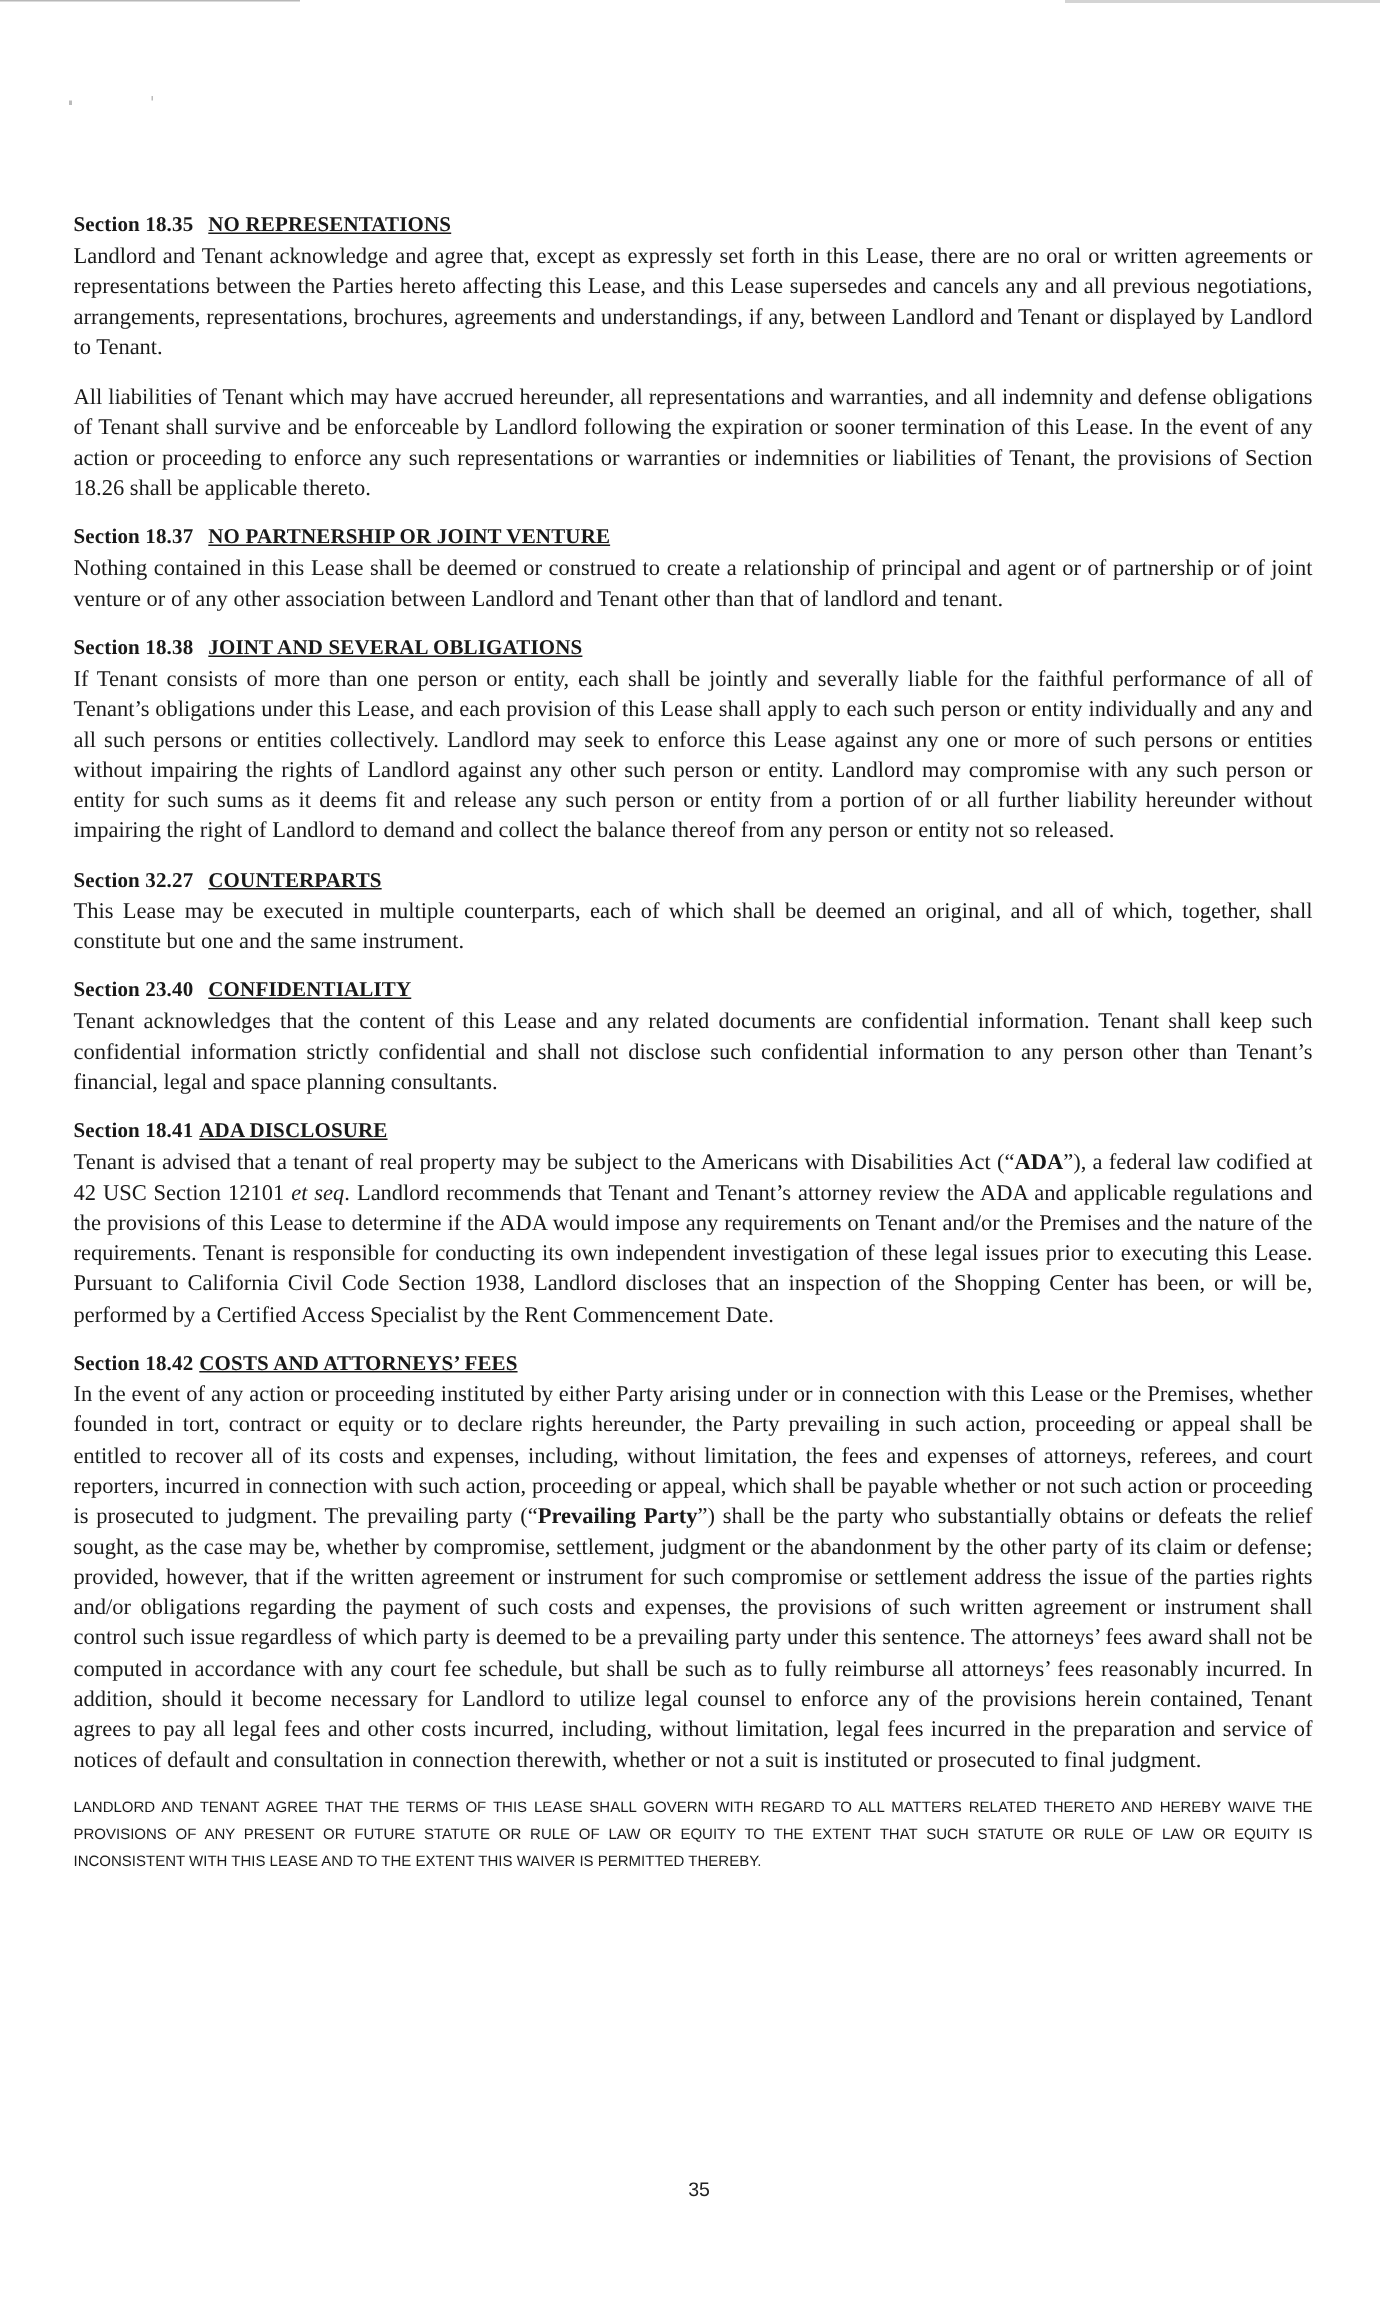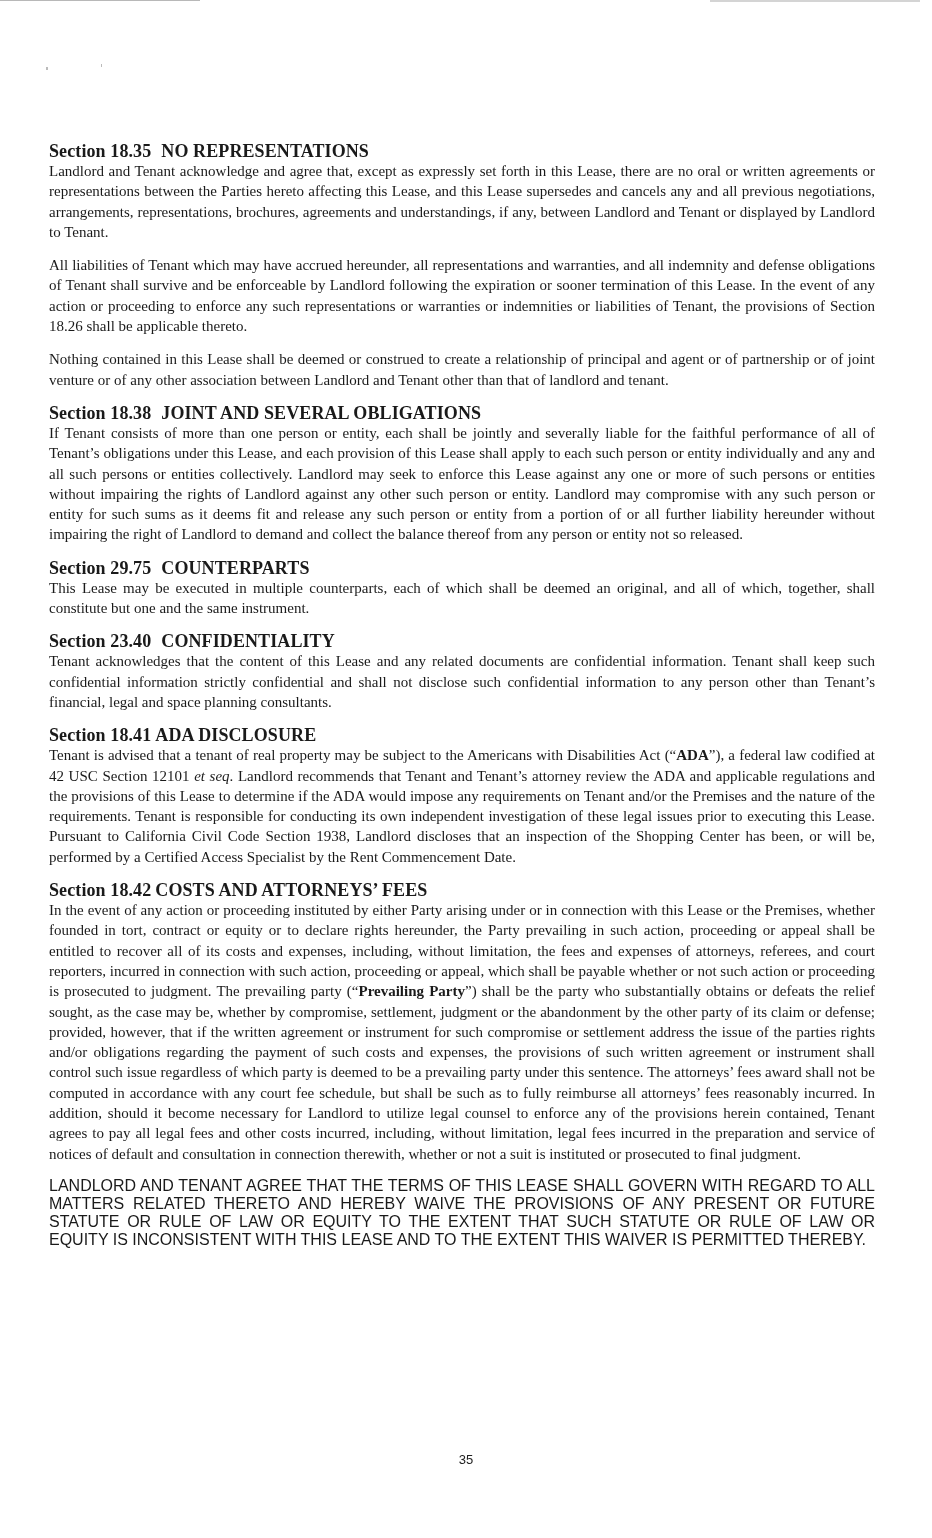--- a/index.html
+++ b/index.html
@@ -12,34 +12,34 @@
       position: absolute; top: 0; left: 0; width: 932px; height: 3px;
     }
     .scan-top .l { position: absolute; top: 0; left: 0; width: 200px; height: 1px; background: #b8b8b8; }
     .scan-top .r { position: absolute; top: 0; right: 12px; width: 210px; height: 2px; background: #d4d4d4; }
     .speck { position: absolute; width: 2px; height: 3px; background: #bbbbbb; }
     .page {
       position: absolute; left: 49px; top: 141px; width: 826px;
     }
     .section { margin: 0 0 13px 0; }
     .section-heading {
-      font-weight: bold; font-size: 18px; line-height: 20px;
-      margin: 0; letter-spacing: 0.1px;
+      font-weight: bold; font-size: 14px; line-height: 20px;
+      margin: 0; letter-spacing: 0.1px; text-decoration: underline;
     }
     .section-heading .num { display: inline-block; }
     .section-heading .gap { display: inline-block; width: 10px; }
     .section-heading .gap.wide { width: 28px; }
     .section-heading .gap.narrow { width: 4px; }
     .section-body {
       font-size: 15px; line-height: 20.3px; text-align: justify;
       margin: 0;
     }
     .section-body.caps {
       font-family: "Liberation Sans", "DejaVu Sans", sans-serif;
-      font-size: 16px; line-height: 18px; letter-spacing: 0px;
+      font-size: 10px; line-height: 18px; letter-spacing: 0px;
       text-align: justify;
     }
     .section-body b { font-weight: bold; }
     .section-body i { font-style: italic; }
     .page-number {
       position: absolute; top: 1452px; left: 0; width: 932px; text-align: center;
       font-family: "Liberation Sans", "DejaVu Sans", sans-serif;
       font-size: 13px; color: #222;
     }
   </style>
@@ -58,30 +58,31 @@
   <div class="section">
     <p class="section-heading"><span class="num">Section 18.35</span><span class="gap"></span><span>NO REPRESENTATIONS</span></p>
     <p class="section-body">Landlord and Tenant acknowledge and agree that, except as expressly set forth in this Lease, there are no oral or written agreements or representations between the Parties hereto affecting this Lease, and this Lease supersedes and cancels any and all previous negotiations, arrangements, representations, brochures, agreements and understandings, if any, between Landlord and Tenant or displayed by Landlord to Tenant.</p>
   </div>
 
   <div class="section">
     <p class="section-body">All liabilities of Tenant which may have accrued hereunder, all representations and warranties, and all indemnity and defense obligations of Tenant shall survive and be enforceable by Landlord following the expiration or sooner termination of this Lease.  In the event of any action or proceeding to enforce any such representations or warranties or indemnities or liabilities of Tenant, the provisions of Section 18.26 shall be applicable thereto.</p>
   </div>
 
   <div class="section">
+    <p class="section-heading"><span class="num">Section 18.37</span><span class="gap"></span><span>NO PARTNERSHIP OR JOINT VENTURE</span></p>
     <p class="section-body">Nothing contained in this Lease shall be deemed or construed to create a relationship of principal and agent or of partnership or of joint venture or of any other association between Landlord and Tenant other than that of landlord and tenant.</p>
   </div>
 
   <div class="section">
     <p class="section-heading"><span class="num">Section 18.38</span><span class="gap"></span><span>JOINT AND SEVERAL OBLIGATIONS</span></p>
     <p class="section-body">If Tenant consists of more than one person or entity, each shall be jointly and severally liable for the faithful performance of all of Tenant’s obligations under this Lease, and each provision of this Lease shall apply to each such person or entity individually and any and all such persons or entities collectively.  Landlord may seek to enforce this Lease against any one or more of such persons or entities without impairing the rights of Landlord against any other such person or entity.  Landlord may compromise with any such person or entity for such sums as it deems fit and release any such person or entity from a portion of or all further liability hereunder without impairing the right of Landlord to demand and collect the balance thereof from any person or entity not so released.</p>
   </div>
 
   <div class="section">
-    <p class="section-heading"><span class="num">Section 29.75</span><span class="gap"></span><span>COUNTERPARTS</span></p>
+    <p class="section-heading"><span class="num">Section 32.27</span><span class="gap"></span><span>COUNTERPARTS</span></p>
     <p class="section-body">This Lease may be executed in multiple counterparts, each of which shall be deemed an original, and all of which, together, shall constitute but one and the same instrument.</p>
   </div>
 
   <div class="section">
     <p class="section-heading"><span class="num">Section 23.40</span><span class="gap"></span><span>CONFIDENTIALITY</span></p>
     <p class="section-body">Tenant acknowledges that the content of this Lease and any related documents are confidential information.  Tenant shall keep such confidential information strictly confidential and shall not disclose such confidential information to any person other than Tenant’s financial, legal and space planning consultants.</p>
   </div>
 
   <div class="section">
     <p class="section-heading"><span class="num">Section 18.41</span><span class="gap narrow"></span><span>ADA DISCLOSURE</span></p>

